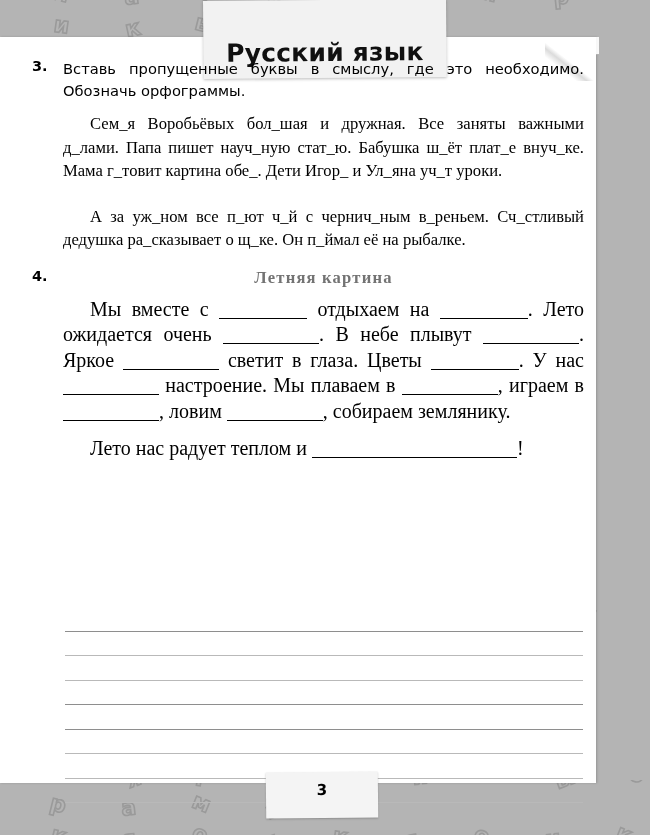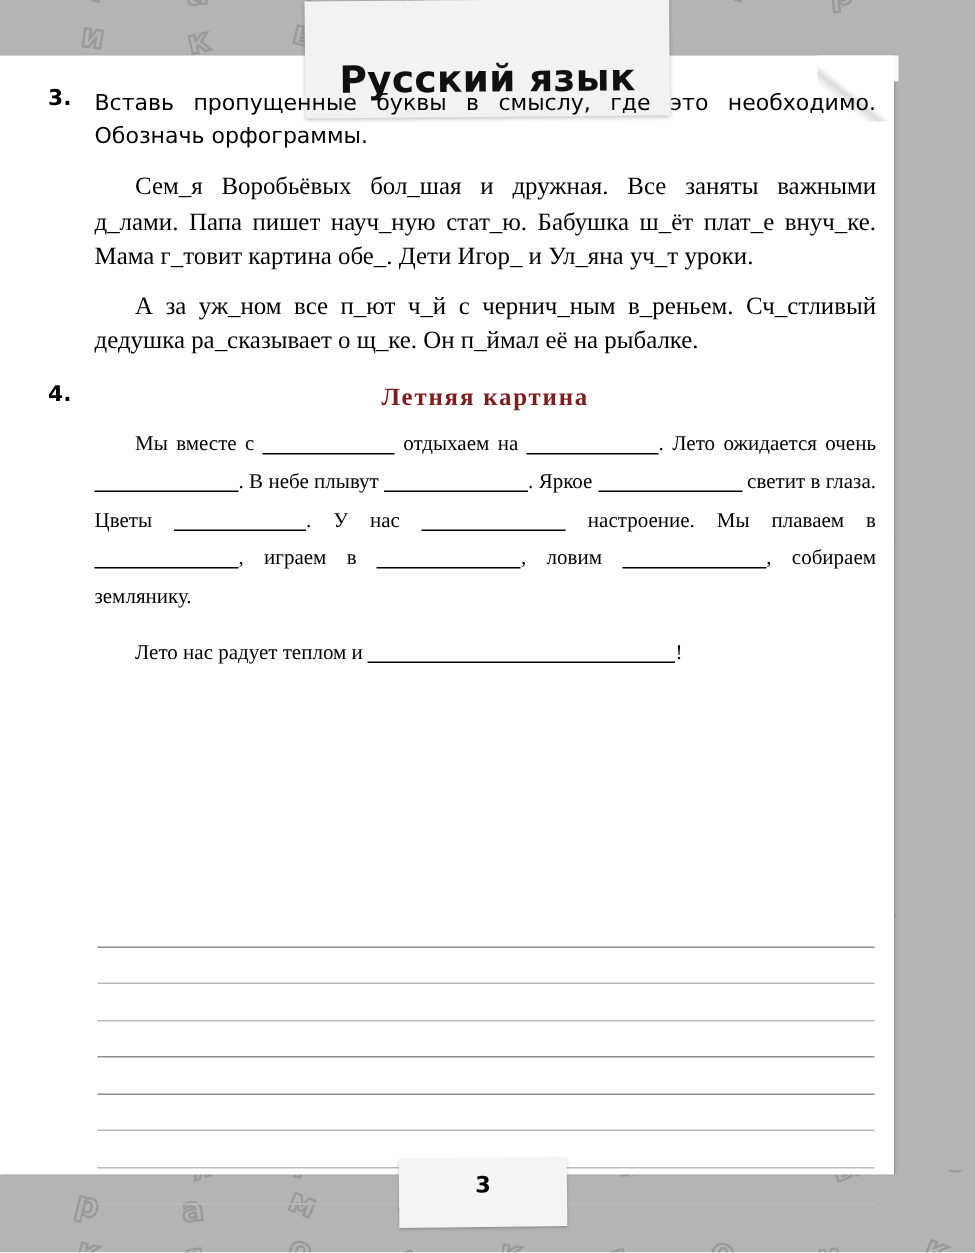--- a/index.html
+++ b/index.html
@@ -161,36 +161,36 @@
   .passage {
     font-family: "Liberation Serif", serif;
     font-size: 16.6px;
     line-height: 23.5px;
     color: #000;
     text-align: justify;
     text-align-last: left;
     text-indent: 27px;
     margin-top: 11px;
   }
-  .passage + .passage { margin-top: 9px; }
+  .passage + .passage { margin-top: 22px; }
 
   .story-title {
     font-family: "Liberation Serif", serif;
     font-weight: 700;
     font-size: 16.6px;
     text-align: center;
     letter-spacing: 1.2px;
     margin-top: 16px;
     margin-bottom: 4px;
-    color: #7f1d1d;
+    color: #737373;
   }
 
   .cloze {
     font-family: "Liberation Serif", serif;
-    font-size: 14px;
+    font-size: 20px;
     line-height: 25.5px;
     color: #000;
     text-align: justify;
     text-align-last: left;
     text-indent: 27px;
     margin-top: 9px;
   }
   .cloze.second { margin-top: 12px; }
 
   .blank {

